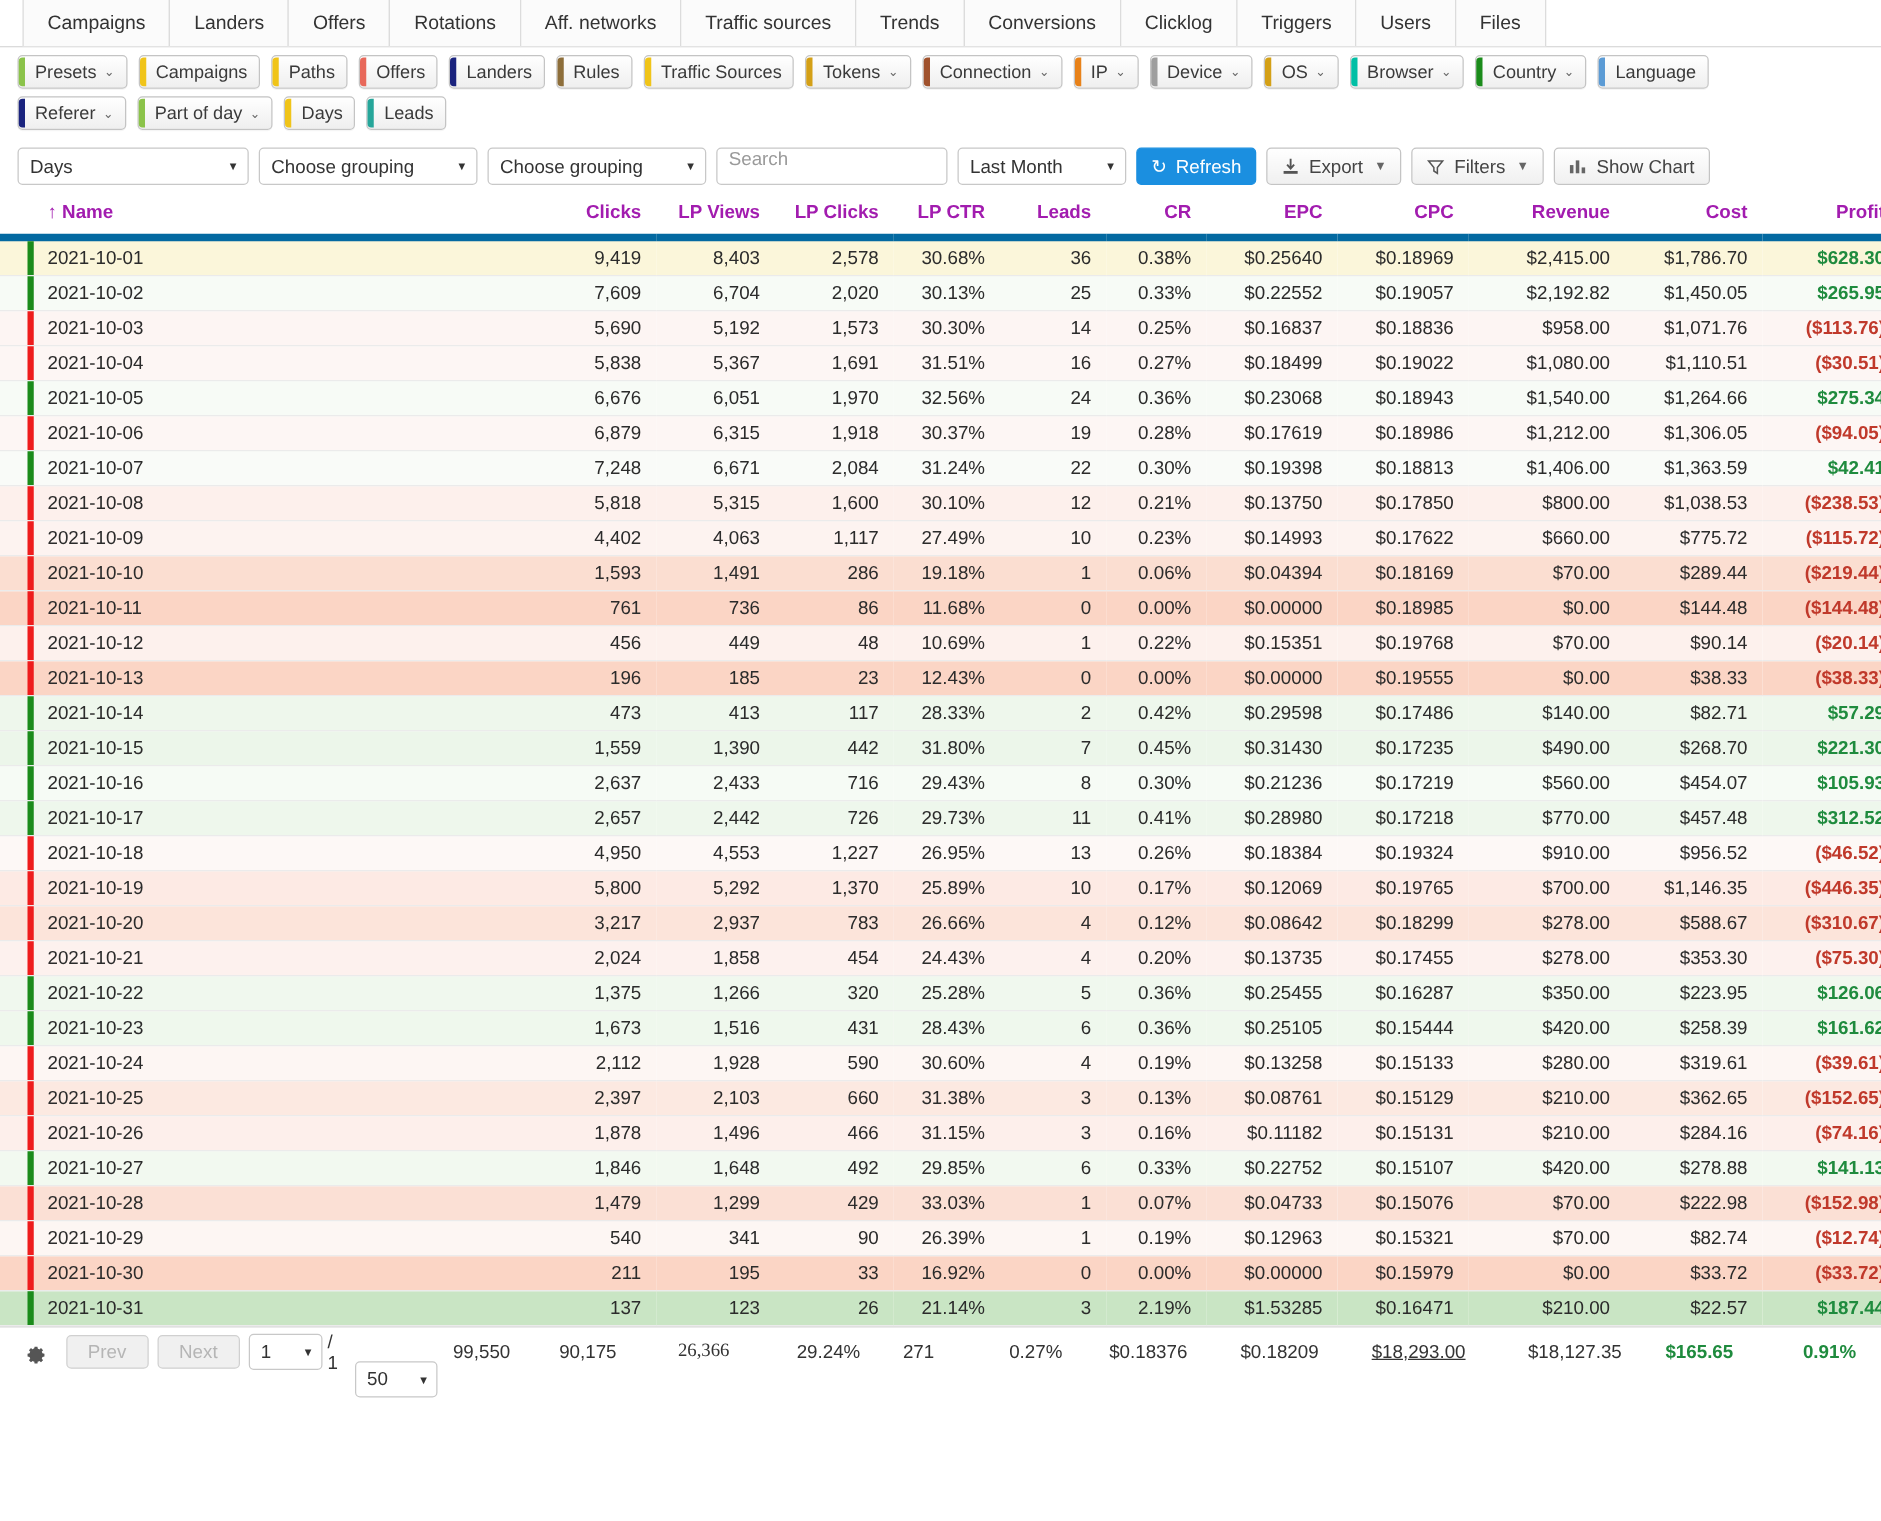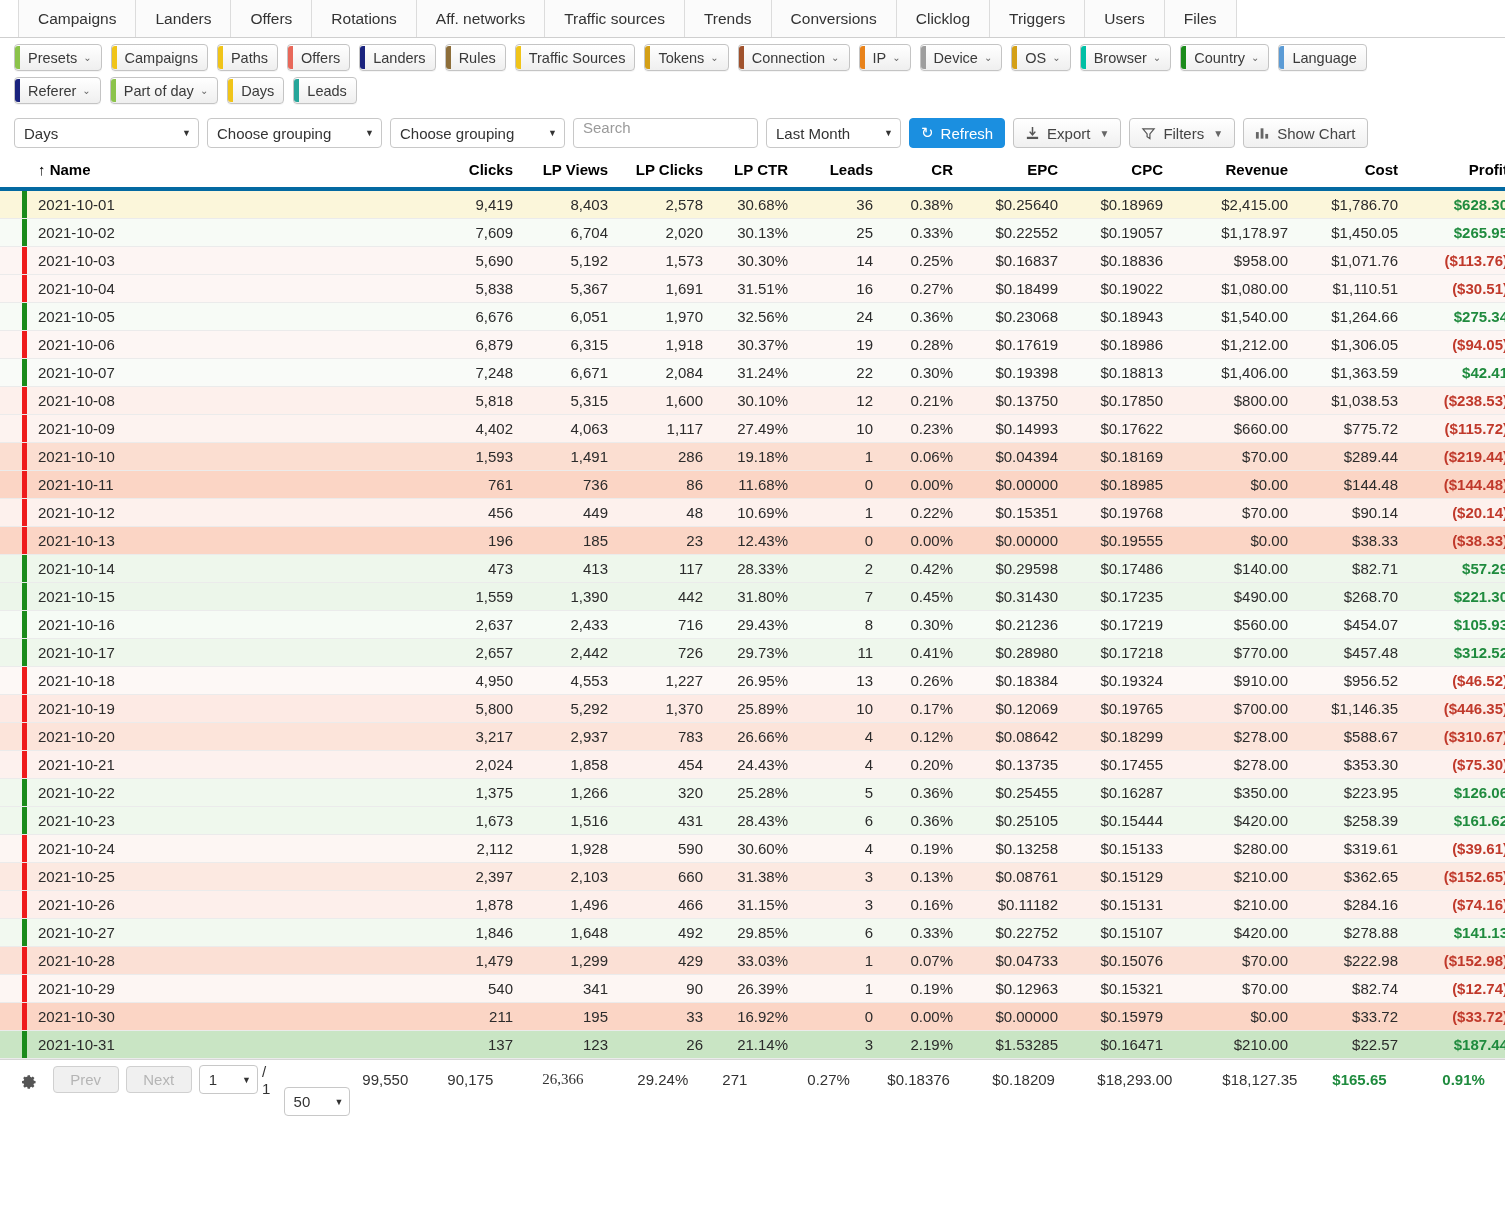--- a/index.html
+++ b/index.html
@@ -95,24 +95,24 @@
     padding:0 11px;margin-right:8px;font-size:15px;color:#444;cursor:pointer;
     box-sizing:border-box;white-space:nowrap;
   }
   .btn.primary{
     background:#1b8fe0;border-color:#1b8fe0;color:#fff;
   }
   .btn .caret{font-size:10px;color:#666;margin-left:2px;}
   
   table{border-collapse:collapse;width:1505px;table-layout:fixed;font-size:15px;}
   thead th{
-    font-weight:bold;color:#000000;font-size:15px;
+    font-weight:bold;color:#a21caf;font-size:15px;
     padding:5px 12px 9px 12px;
     text-align:right;
-    border-bottom:4px solid #0369a1;
+    border-bottom:6px solid #0369a1;
     background:#fff;
     white-space:nowrap;
     margin-top:21px;
   }
   thead th.name{text-align:left;padding-left:38px;}
   tbody td{
     padding:5px 12px;
     text-align:right;
     border-bottom:1px solid #ebebeb;
     white-space:nowrap;
@@ -361,21 +361,21 @@
       <tr style="background: rgb(247, 251, 246);">
         <td class="name" style="--strip: #1b8b1b;">2021-10-02</td>
         <td>7,609</td>
         <td>6,704</td>
         <td>2,020</td>
         <td>30.13%</td>
         <td>25</td>
         <td>0.33%</td>
         <td>$0.22552</td>
         <td>$0.19057</td>
-        <td>$1,178.97</td>
+        <td>$2,192.82</td>
         <td>$1,450.05</td>
         <td class="pos">$265.95</td>
       </tr>
       <tr style="background: rgb(253, 245, 243);">
         <td class="name" style="--strip: #ee1c1c;">2021-10-03</td>
         <td>5,690</td>
         <td>5,192</td>
         <td>1,573</td>
         <td>30.30%</td>
         <td>14</td>
@@ -801,18 +801,18 @@
   </div>
   <div class="totals" id="totals">
       <div class="tc" style="width: 85px;">99,550</div>
       <div class="tc" style="width: 95px;">90,175</div>
       <div class="tc" style="width: 95px; font-family: Liberation Serif, serif;">26,366</div>
       <div class="tc" style="width: 85px;">29.24%</div>
       <div class="tc" style="width: 85px;">271</div>
       <div class="tc" style="width: 80px;">0.27%</div>
       <div class="tc" style="width: 105px;">$0.18376</div>
       <div class="tc" style="width: 105px;">$0.18209</div>
-      <div class="tc" style="width: 125px;">$18,293.00</div>
+      <div class="tc" style="width: 125px; text-decoration: underline;">$18,293.00</div>
       <div class="tc" style="width: 110px;">$18,127.35</div>
       <div class="tc pos" style="width: 110px;">$165.65</div>
       <div class="tc pos" style="width: 85px;">0.91%</div>
     </div>
 </div>
 
 </body></html>

